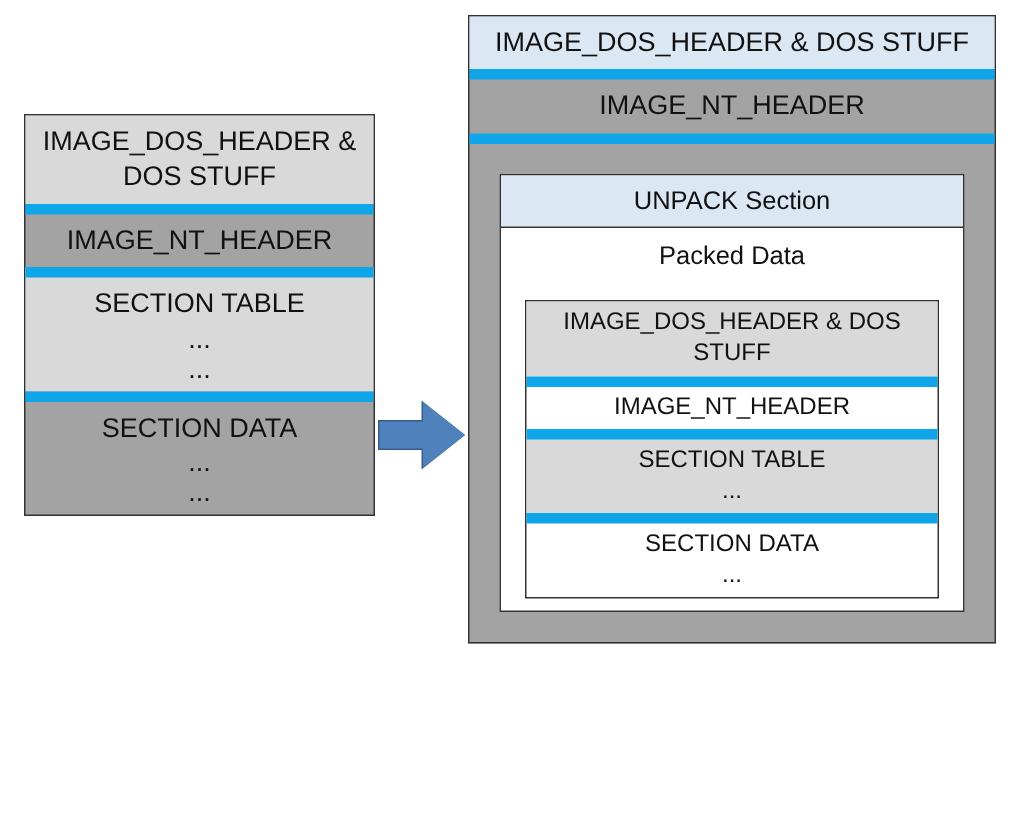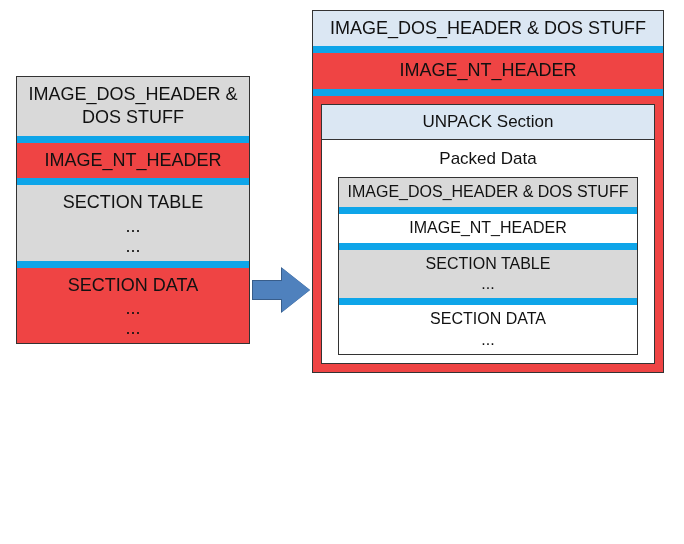--- a/index.html
+++ b/index.html
@@ -10,49 +10,49 @@
     font-family: "Malgun Gothic", "Segoe UI", sans-serif;
     font-size: 18px;
     color: #111;
     width: 684px;
     height: 544px;
     position: relative;
   }
   .col {
     position: absolute;
     border: 1px solid #333;
-    background: #ef4444;
+    background: #a3a3a3;
   }
   .left  { left: 16px;  top: 76px;  width: 234px; }
   .right { left: 312px; top: 10px;  width: 352px; }
   .cell {
     border-top: 7px solid #0ea5e9;
     padding: 6px 8px;
     text-align: center;
     line-height: 1.3;
   }
   .cell:first-child { border-top: none; }
   .shade-grey { background: #d9d9d9; }
   .shade-blue { background: #dbe7f3; }
   .ellipsis { display: block; height: 20px; }
   .inner-box {
     border: 1px solid #333;
-    margin: 8px;
+    margin: 20px;
     background: #fff;
   }
   .inner-box .cell { font-size: 17px; }
   .packed-box {
     border: 1px solid #333;
     margin: 0 8px 8px 8px;
     background: #fff;
   }
   .packed-box .cell { font-size: 16px; padding: 4px 6px; }
   .label-packed {
     text-align: center;
-    padding: 2px 0 7px 0;
+    padding: 2px 0 18px 0;
   }
   
   .arrow {
     position: absolute;
     left: 252px;
     top: 268px;
     width: 58px;
     height: 44px;
   }
   .arrow .stem {

